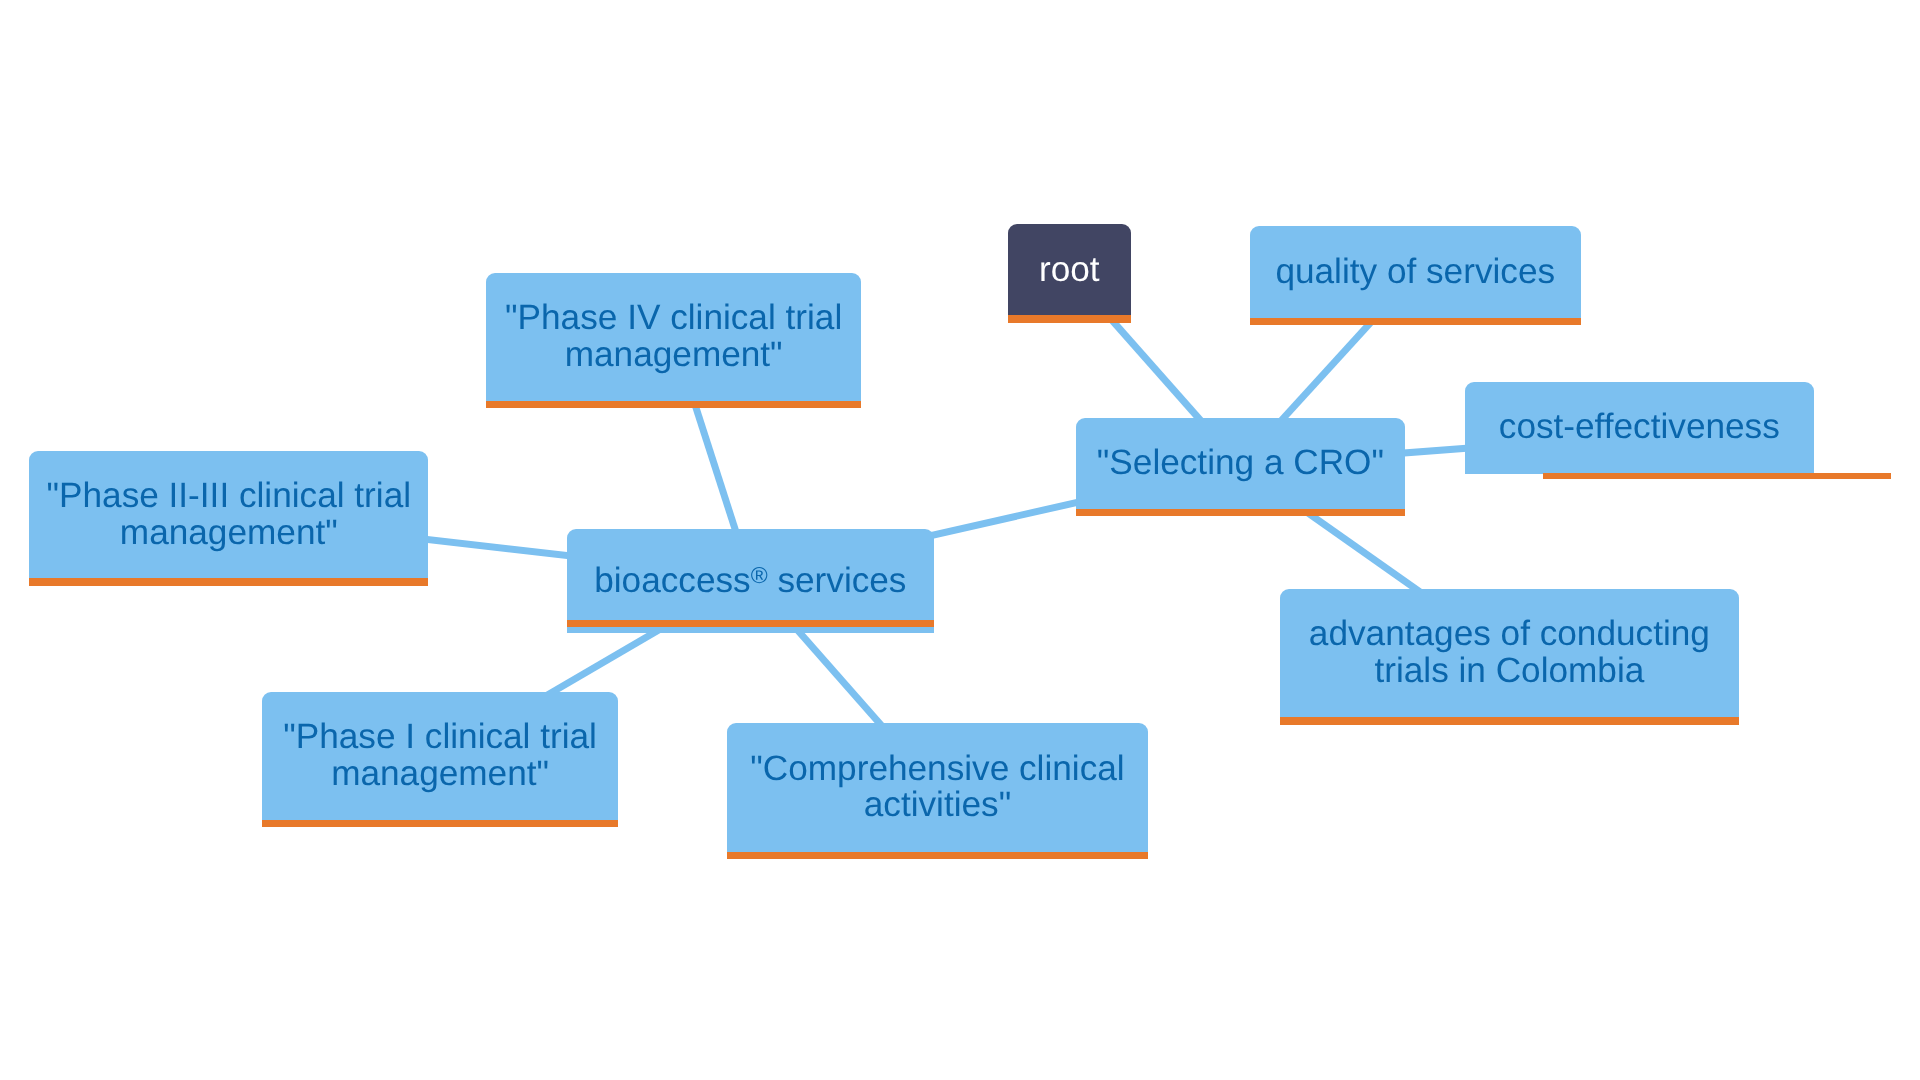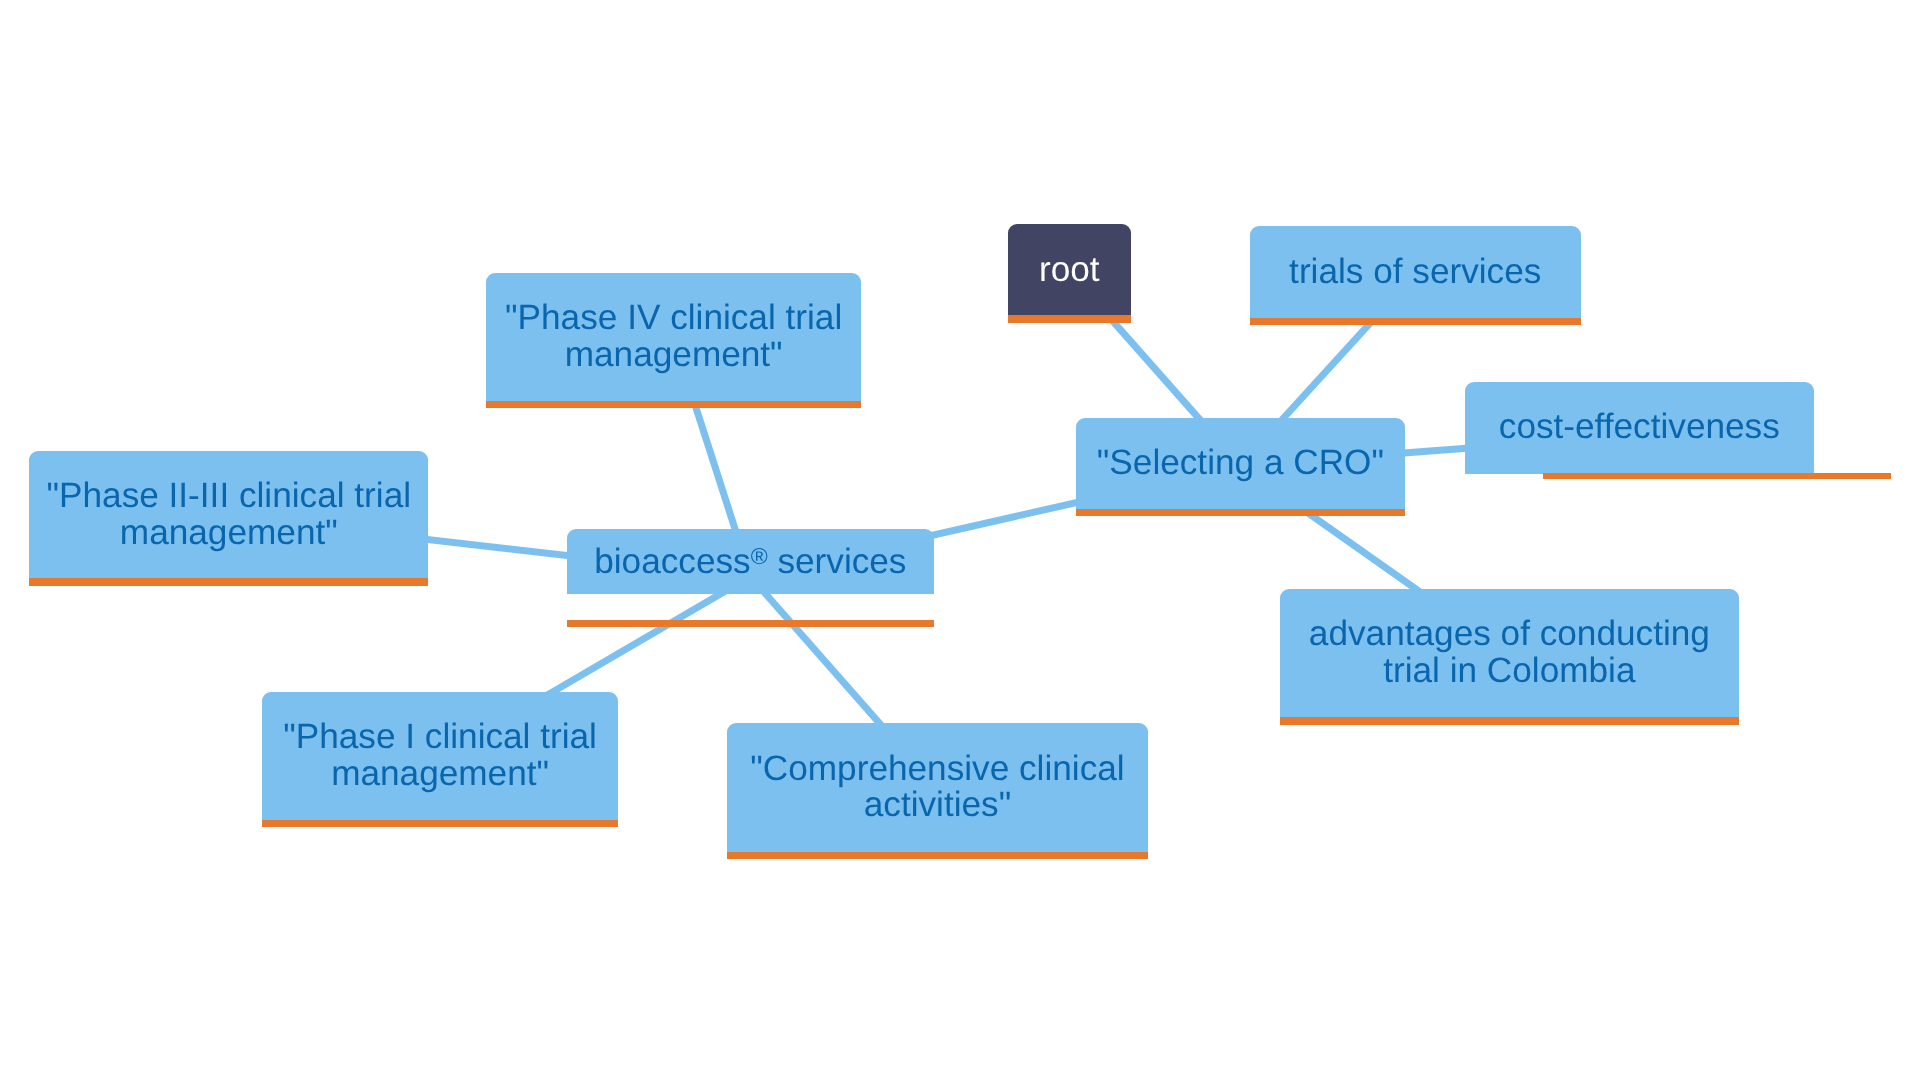--- a/index.html
+++ b/index.html
@@ -30,28 +30,28 @@
       <line x1="750.35" y1="576.55" x2="228.8" y2="516.625" stroke="#7cc0f0" stroke-width="7" stroke-linecap="butt"></line>
       <line x1="750.35" y1="576.55" x2="673.675" y2="338.4" stroke="#7cc0f0" stroke-width="7" stroke-linecap="butt"></line>
       <line x1="750.35" y1="576.55" x2="440.1" y2="757.6" stroke="#7cc0f0" stroke-width="7" stroke-linecap="butt"></line>
       <line x1="750.35" y1="576.55" x2="937.5" y2="789.125" stroke="#7cc0f0" stroke-width="7" stroke-linecap="butt"></line>
     </svg>
   <div id="nodelayer">
       <div class="node" style="left: 1008px; top: 224.3px; width: 122.5px; height: 91.2px; background: rgb(65, 69, 99); color: rgb(255, 255, 255); border-radius: 9px 9px 0px 0px;"><span class="lbl">root</span></div>
       <div class="accent-bar" style="left: 1008px; top: 315.3px; width: 122.5px; height: 8px; background: rgb(232, 121, 42);"></div>
       <div class="node" style="left: 1076.1px; top: 418.1px; width: 328.6px; height: 91.1px; background: rgb(124, 192, 240); color: rgb(10, 102, 172); border-radius: 9px 9px 0px 0px;"><span class="lbl">"Selecting a CRO"</span></div>
       <div class="accent-bar" style="left: 1076.1px; top: 509px; width: 328.6px; height: 7.2px; background: rgb(232, 121, 42);"></div>
-      <div class="node" style="left: 1249.7px; top: 226.1px; width: 331.1px; height: 91.8px; background: rgb(124, 192, 240); color: rgb(10, 102, 172); border-radius: 9px 9px 0px 0px;"><span class="lbl">trials of services</span></div>
+      <div class="node" style="left: 1249.7px; top: 226.1px; width: 331.1px; height: 91.8px; background: rgb(124, 192, 240); color: rgb(10, 102, 172); border-radius: 9px 9px 0px 0px;"><span class="lbl">quality of services</span></div>
       <div class="accent-bar" style="left: 1249.7px; top: 317.7px; width: 331.1px; height: 7.1px; background: rgb(232, 121, 42);"></div>
       <div class="node" style="left: 1465px; top: 382px; width: 348.6px; height: 91.6px; background: rgb(124, 192, 240); color: rgb(10, 102, 172); border-radius: 9px 9px 0px 0px;"><span class="lbl">cost-effectiveness</span></div>
       <div class="accent-bar" style="left: 1542.5px; top: 473.4px; width: 348.6px; height: 6.1px; background: rgb(232, 121, 42);"></div>
       <div class="node" style="left: 1280px; top: 588.9px; width: 458.75px; height: 128.3px; background: rgb(124, 192, 240); color: rgb(10, 102, 172); border-radius: 9px 9px 0px 0px;"><span class="lbl">advantages of conducting
-trial in Colombia</span></div>
+trials in Colombia</span></div>
       <div class="accent-bar" style="left: 1280px; top: 717px; width: 458.75px; height: 7.5px; background: rgb(232, 121, 42);"></div>
-      <div class="node" style="left: 566.5px; top: 529.4px; width: 367.7px; height: 65px; background: rgb(124, 192, 240); color: rgb(10, 102, 172); border-radius: 9px 9px 0px 0px;"><span class="lbl">bioaccess<span class="sup">®</span> services</span></div>
+      <div class="node" style="left: 566.5px; top: 529.4px; width: 367.7px; height: 104px; background: rgb(124, 192, 240); color: rgb(10, 102, 172); border-radius: 9px 9px 0px 0px;"><span class="lbl">bioaccess<span class="sup">®</span> services</span></div>
       <div class="accent-bar" style="left: 566.5px; top: 619.8px; width: 367.7px; height: 7.7px; background: rgb(232, 121, 42);"></div>
       <div class="node" style="left: 29.4px; top: 451.3px; width: 398.8px; height: 127px; background: rgb(124, 192, 240); color: rgb(10, 102, 172); border-radius: 9px 9px 0px 0px;"><span class="lbl">"Phase II-III clinical trial
 management"</span></div>
       <div class="accent-bar" style="left: 29.4px; top: 578.1px; width: 398.8px; height: 7.6px; background: rgb(232, 121, 42);"></div>
       <div class="node" style="left: 486.1px; top: 272.7px; width: 375.15px; height: 128px; background: rgb(124, 192, 240); color: rgb(10, 102, 172); border-radius: 9px 9px 0px 0px;"><span class="lbl">"Phase IV clinical trial
 management"</span></div>
       <div class="accent-bar" style="left: 486.1px; top: 400.5px; width: 375.15px; height: 7.1px; background: rgb(232, 121, 42);"></div>
       <div class="node" style="left: 262.2px; top: 691.9px; width: 355.8px; height: 127.8px; background: rgb(124, 192, 240); color: rgb(10, 102, 172); border-radius: 9px 9px 0px 0px;"><span class="lbl">"Phase I clinical trial
 management"</span></div>
       <div class="accent-bar" style="left: 262.2px; top: 819.5px; width: 355.8px; height: 7.5px; background: rgb(232, 121, 42);"></div>

